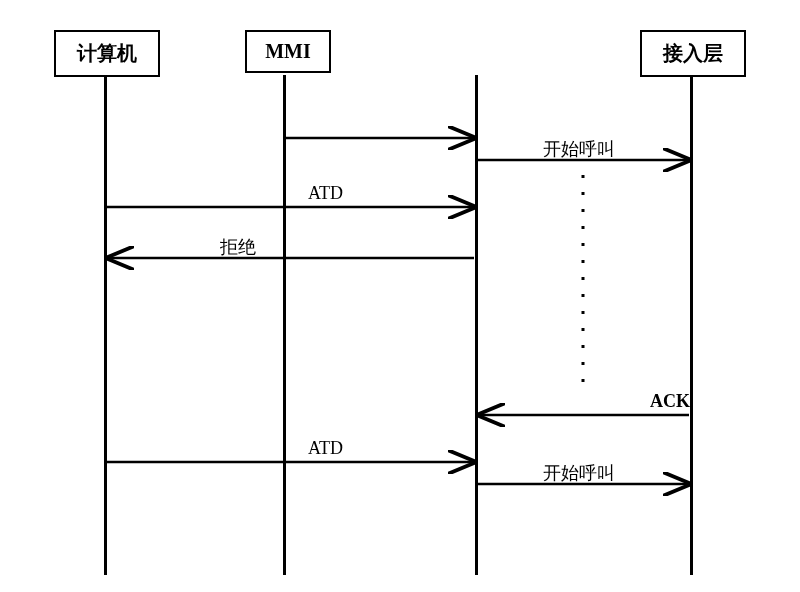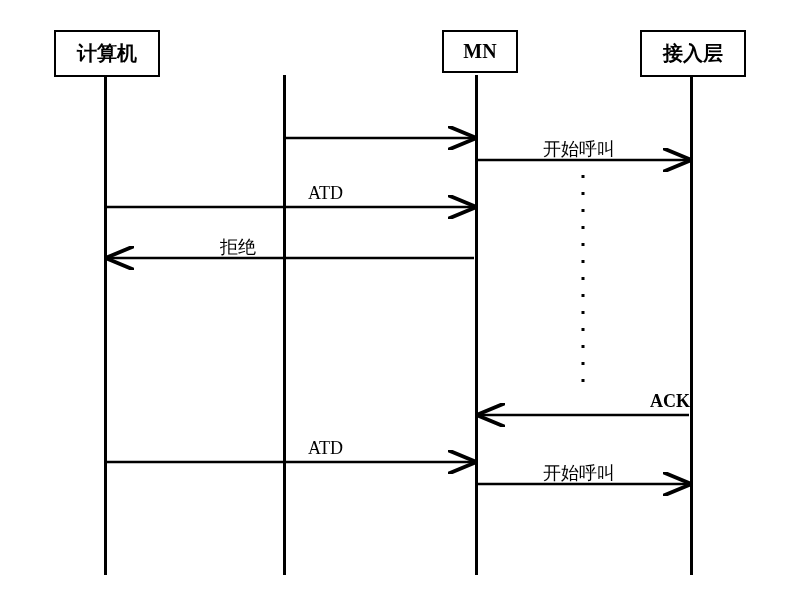--- a/index.html
+++ b/index.html
@@ -47,21 +47,21 @@
     height: 592px;
     pointer-events: none;
   }
 </style>
 </head>
 <body>
 
 <div class="container">
 
   <div class="participant" style="left:54px;  width:70px;">计算机</div>
-  <div class="participant" style="left:442px; width:40px;">MN</div>
+  <div class="participant" style="left:245px; width:50px;">MMI</div>
   <div class="participant" style="left:640px; width:70px;font-family:Liberation Serif, serif;">接入层</div>
 
   <div class="lifeline" style="left:104px; height:500px;"></div>
   <div class="lifeline" style="left:283px; height:500px;"></div>
   <div class="lifeline" style="left:475px; height:500px;"></div>
   <div class="lifeline" style="left:690px; height:500px;"></div>
 
   <svg class="overlay">
     <defs>
       <marker id="ah" markerWidth="12" markerHeight="10" refX="11" refY="5" orient="auto">

